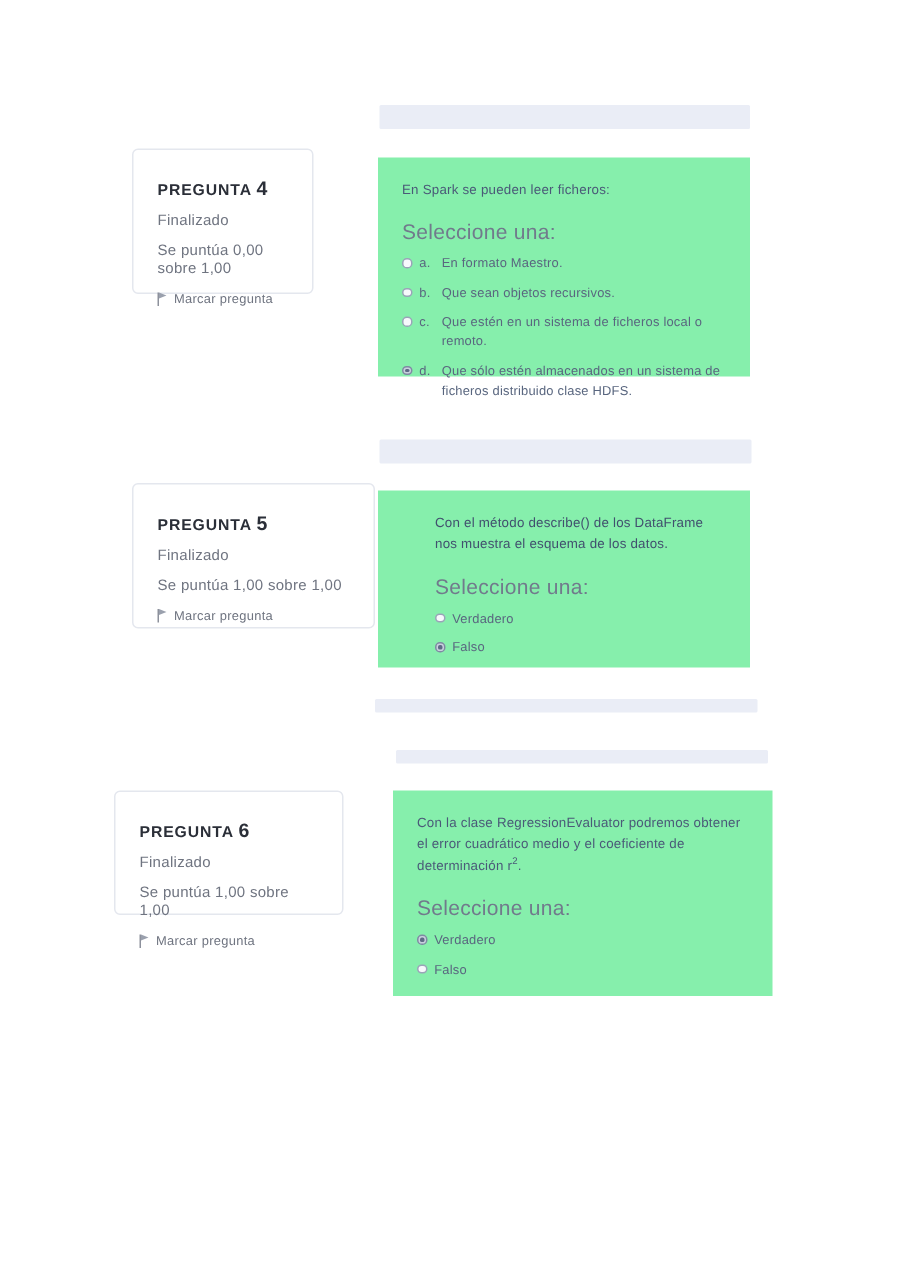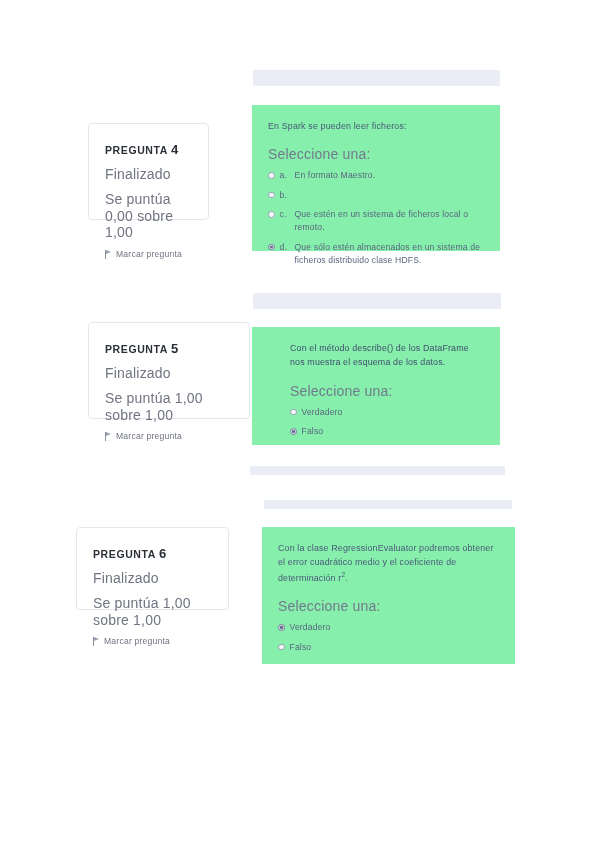--- a/index.html
+++ b/index.html
@@ -44,21 +44,21 @@
     color: #2b2f38;
     margin: 0 0 9px 0;
     text-transform: uppercase;
   }
   .qcard-title .num {
     font-size: 13px;
     letter-spacing: 0;
     margin-left: 3px;
   }
   .qcard-line {
-    font-size: 14px;
+    font-size: 10px;
     color: #6f7480;
     margin: 0 0 8px 0;
     line-height: 1.2;
     letter-spacing: 0.2px;
   }
   .qcard-flagrow {
     display: flex;
     align-items: center;
     gap: 4px;
     margin-top: 2px;
@@ -158,21 +158,21 @@
     flex: 1 1 auto;
   }
   sup { font-size: 0.72em; vertical-align: super; }
 
   
   #bar-top      { left: 253px; top: 70px;  width: 247px; height: 16px; }
   #bar-mid-1    { left: 253px; top: 293px; width: 248px; height: 16px; }
   #bar-mid-2    { left: 250px; top: 466px; width: 255px; height: 9px; }
   #bar-mid-3    { left: 264px; top: 500px; width: 248px; height: 9px; }
 
-  #card-q4 { left: 88px;  top: 99px;  width: 121px; height: 97px; margin-top: 24px; }
+  #card-q4 { left: 88px;  top: 99px;  width: 121px; height: 97px; }
   #card-q5 { left: 88px;  top: 322px; width: 162px; height: 97px; }
   #card-q6 { left: 76px;  top: 527px; width: 153px; height: 83px; }
 
   #panel-q4 { left: 252px; top: 105px; width: 248px; height: 146px; }
   #panel-q5 { left: 252px; top: 327px; width: 248px; height: 118px; padding-left: 38px; }
   #panel-q6 { left: 262px; top: 527px; width: 253px; height: 137px; }
 </style>
 </head>
 <body>
 
@@ -200,20 +200,21 @@
     <p class="select-label">Seleccione una:</p>
 
     <div class="opt">
       <span class="radio"></span>
       <span class="opt-letter">a.</span>
       <span class="opt-text">En formato Maestro.</span>
     </div>
     <div class="opt">
       <span class="radio"></span>
       <span class="opt-letter">b.</span>
+      <span class="opt-text">Que sean objetos recursivos.</span>
     </div>
     <div class="opt">
       <span class="radio"></span>
       <span class="opt-letter">c.</span>
       <span class="opt-text">Que estén en un sistema de ficheros local o remoto.</span>
     </div>
     <div class="opt">
       <span class="radio checked"></span>
       <span class="opt-letter">d.</span>
       <span class="opt-text">Que sólo estén almacenados en un sistema de ficheros distribuido clase HDFS.</span>

